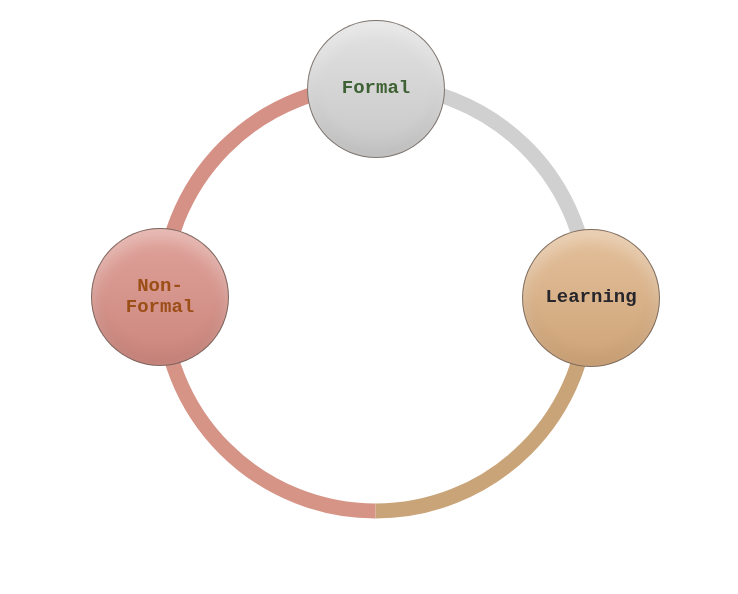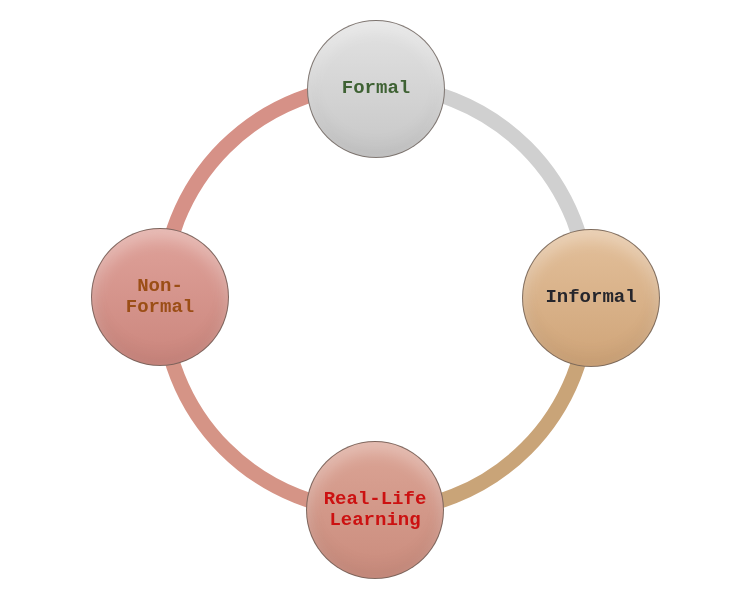--- a/index.html
+++ b/index.html
@@ -71,27 +71,23 @@
     <path d="M 375.5 85 A 213 213 0 0 1 588.5 298" stroke="#d0d0d0"></path>
     <path d="M 588.5 298 A 213 213 0 0 1 375.5 511" stroke="#c9a478"></path>
     <path d="M 375.5 511 A 213 213 0 0 1 162.5 298" stroke="#d59486"></path>
   </svg>
 
   <div class="node sat pos-top" style="background: linear-gradient(rgb(226, 226, 226), rgb(199, 199, 199)); color: rgb(63, 98, 52);">
     <span class="label">Formal</span>
   </div>
 
   <div class="node sat pos-right" style="background: linear-gradient(rgb(227, 192, 155), rgb(207, 164, 120)); color: rgb(38, 38, 44);">
-    <span class="label">Informal</span>
+    <span class="label">Learning</span>
   </div>
 
-  <div class="node sat pos-bottom" style="background: linear-gradient(rgb(219, 164, 149), rgb(202, 140, 125)); color: rgb(204, 17, 17);">
-    <span class="label">Real-Life
-Learning</span>
-  </div>
 
   <div class="node sat pos-left" style="background: linear-gradient(rgb(223, 162, 154), rgb(203, 134, 125)); color: rgb(155, 78, 22);">
     <span class="label">Non-
 Formal</span>
   </div>
 
 
 </div>
 
 </body></html>

